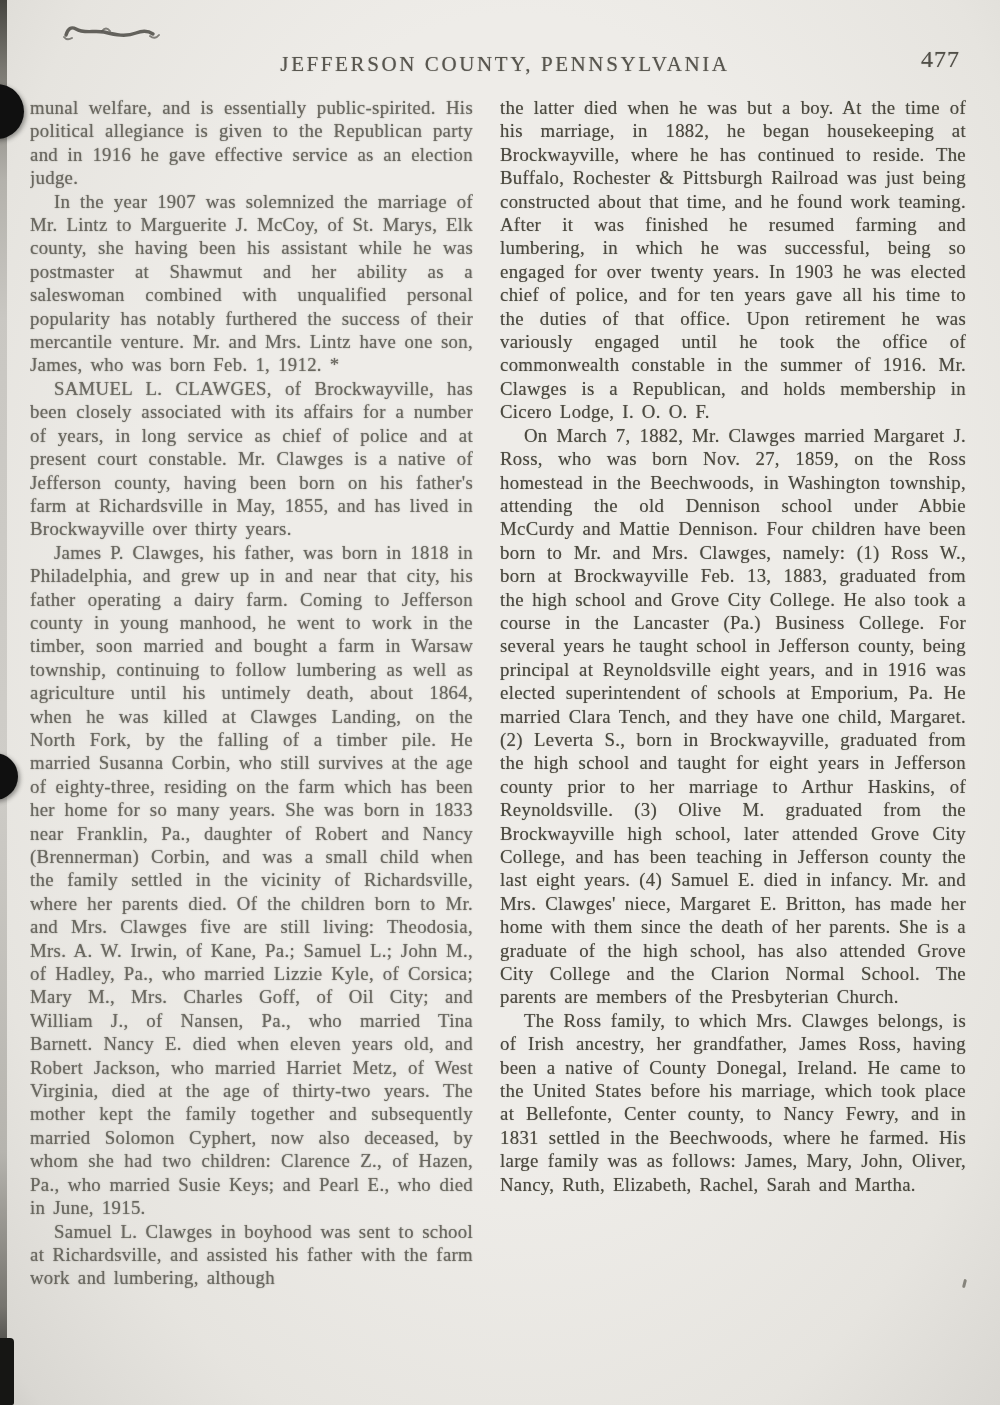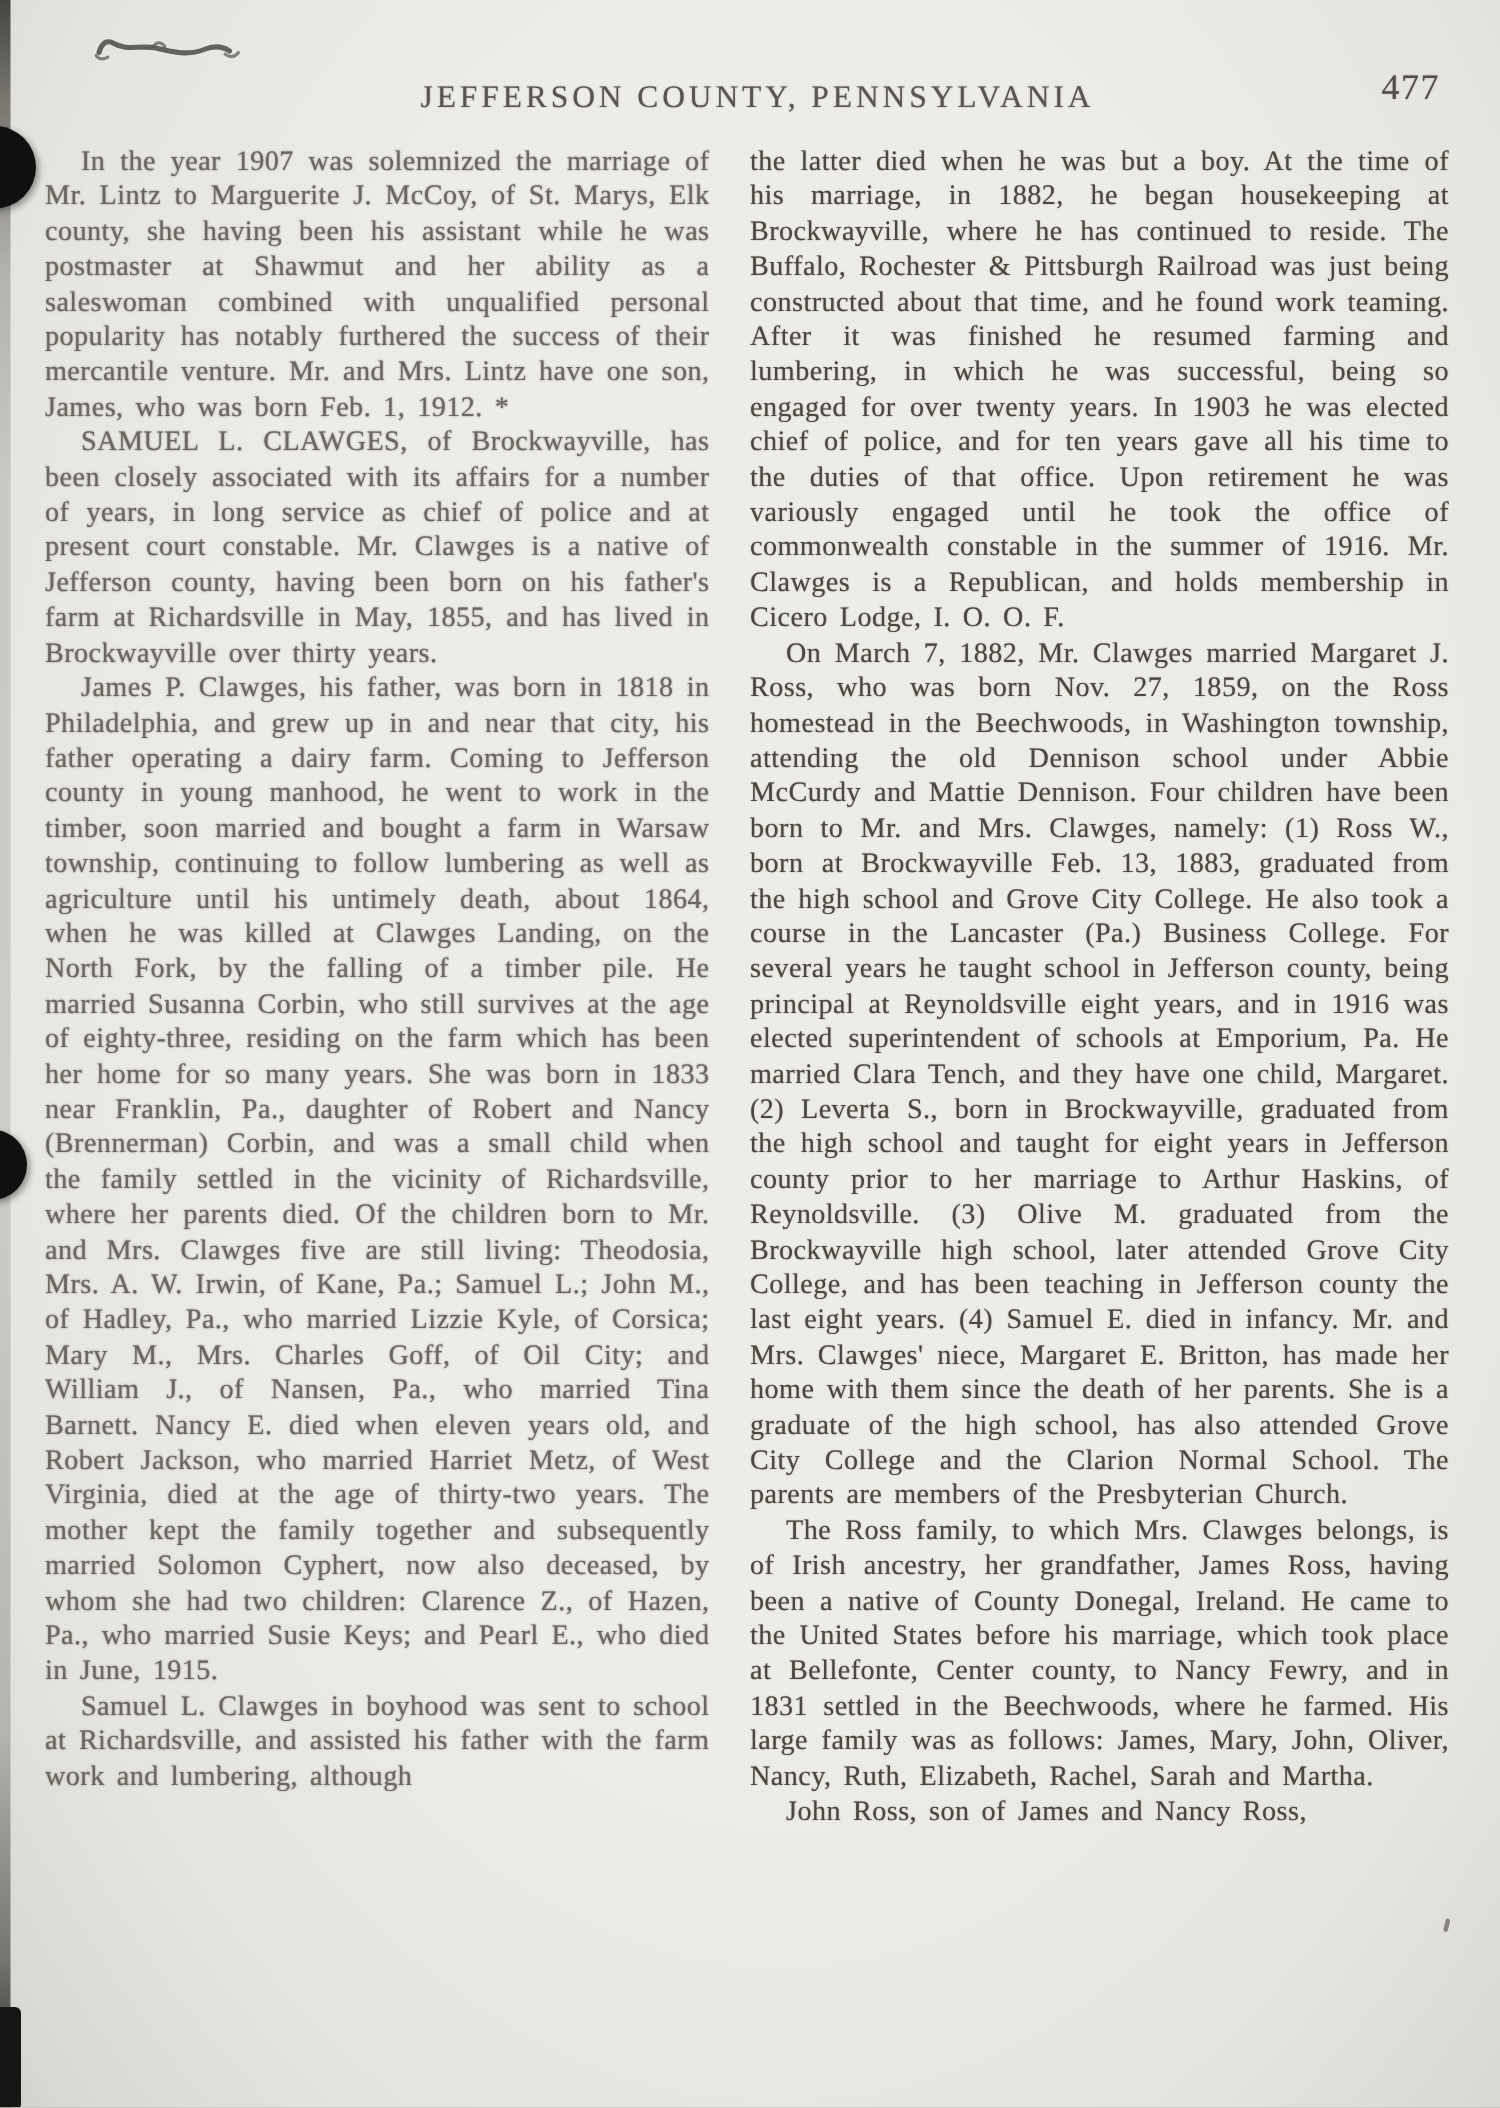--- a/index.html
+++ b/index.html
@@ -82,25 +82,25 @@
     <path d="M4,19 q3,4 8,1 M90,18 q5,4 9,-1 M42,13 q4,-5 8,0" fill="none" stroke="#55544e" stroke-width="2" stroke-linecap="round" opacity="0.7"></path>
   </svg>
   <div class="fleck"></div>
 
   <div>
     <div class="title">JEFFERSON COUNTY, PENNSYLVANIA</div>
     <div class="pagenum">477</div>
   </div>
 
   <div class="col col-left" id="col-left">
+      <p class="para no-indent">munal welfare, and is essentially public-spirited. His political allegiance is given to the Republican party and in 1916 he gave effective service as an election judge.</p>
       <p class="para">In the year 1907 was solemnized the marriage of Mr. Lintz to Marguerite J. McCoy, of St. Marys, Elk county, she having been his assistant while he was postmaster at Shawmut and her ability as a saleswoman combined with unqualified personal popularity has notably furthered the success of their mercantile venture. Mr. and Mrs. Lintz have one son, James, who was born Feb. 1, 1912. *</p>
       <p class="para gap-before">SAMUEL L. CLAWGES, of Brockwayville, has been closely associated with its affairs for a number of years, in long service as chief of police and at present court constable. Mr. Clawges is a native of Jefferson county, having been born on his father's farm at Richardsville in May, 1855, and has lived in Brockwayville over thirty years.</p>
       <p class="para">James P. Clawges, his father, was born in 1818 in Philadelphia, and grew up in and near that city, his father operating a dairy farm. Coming to Jefferson county in young manhood, he went to work in the timber, soon married and bought a farm in Warsaw township, continuing to follow lumbering as well as agriculture until his untimely death, about 1864, when he was killed at Clawges Landing, on the North Fork, by the falling of a timber pile. He married Susanna Corbin, who still survives at the age of eighty-three, residing on the farm which has been her home for so many years. She was born in 1833 near Franklin, Pa., daughter of Robert and Nancy (Brennerman) Corbin, and was a small child when the family settled in the vicinity of Richardsville, where her parents died. Of the children born to Mr. and Mrs. Clawges five are still living: Theodosia, Mrs. A. W. Irwin, of Kane, Pa.; Samuel L.; John M., of Hadley, Pa., who married Lizzie Kyle, of Corsica; Mary M., Mrs. Charles Goff, of Oil City; and William J., of Nansen, Pa., who married Tina Barnett. Nancy E. died when eleven years old, and Robert Jackson, who married Harriet Metz, of West Virginia, died at the age of thirty-two years. The mother kept the family together and subsequently married Solomon Cyphert, now also deceased, by whom she had two children: Clarence Z., of Hazen, Pa., who married Susie Keys; and Pearl E., who died in June, 1915.</p>
       <p class="para">Samuel L. Clawges in boyhood was sent to school at Richardsville, and assisted his father with the farm work and lumbering, although</p>
     </div>
   <div class="col col-right" id="col-right">
       <p class="para no-indent">the latter died when he was but a boy. At the time of his marriage, in 1882, he began housekeeping at Brockwayville, where he has continued to reside. The Buffalo, Rochester &amp; Pittsburgh Railroad was just being constructed about that time, and he found work teaming. After it was finished he resumed farming and lumbering, in which he was successful, being so engaged for over twenty years. In 1903 he was elected chief of police, and for ten years gave all his time to the duties of that office. Upon retirement he was variously engaged until he took the office of commonwealth constable in the summer of 1916. Mr. Clawges is a Republican, and holds membership in Cicero Lodge, I. O. O. F.</p>
       <p class="para">On March 7, 1882, Mr. Clawges married Margaret J. Ross, who was born Nov. 27, 1859, on the Ross homestead in the Beechwoods, in Washington township, attending the old Dennison school under Abbie McCurdy and Mattie Dennison. Four children have been born to Mr. and Mrs. Clawges, namely: (1) Ross W., born at Brockwayville Feb. 13, 1883, graduated from the high school and Grove City College. He also took a course in the Lancaster (Pa.) Business College. For several years he taught school in Jefferson county, being principal at Reynoldsville eight years, and in 1916 was elected superintendent of schools at Emporium, Pa. He married Clara Tench, and they have one child, Margaret. (2) Leverta S., born in Brockwayville, graduated from the high school and taught for eight years in Jefferson county prior to her marriage to Arthur Haskins, of Reynoldsville. (3) Olive M. graduated from the Brockwayville high school, later attended Grove City College, and has been teaching in Jefferson county the last eight years. (4) Samuel E. died in infancy. Mr. and Mrs. Clawges' niece, Margaret E. Britton, has made her home with them since the death of her parents. She is a graduate of the high school, has also attended Grove City College and the Clarion Normal School. The parents are members of the Presbyterian Church.</p>
       <p class="para">The Ross family, to which Mrs. Clawges belongs, is of Irish ancestry, her grandfather, James Ross, having been a native of County Donegal, Ireland. He came to the United States before his marriage, which took place at Bellefonte, Center county, to Nancy Fewry, and in 1831 settled in the Beechwoods, where he farmed. His large family was as follows: James, Mary, John, Oliver, Nancy, Ruth, Elizabeth, Rachel, Sarah and Martha.</p>
-      <p class="para">John Ross, son of James and Nancy Ross,</p>
     </div>
 
 </div>
 
 </body></html>

